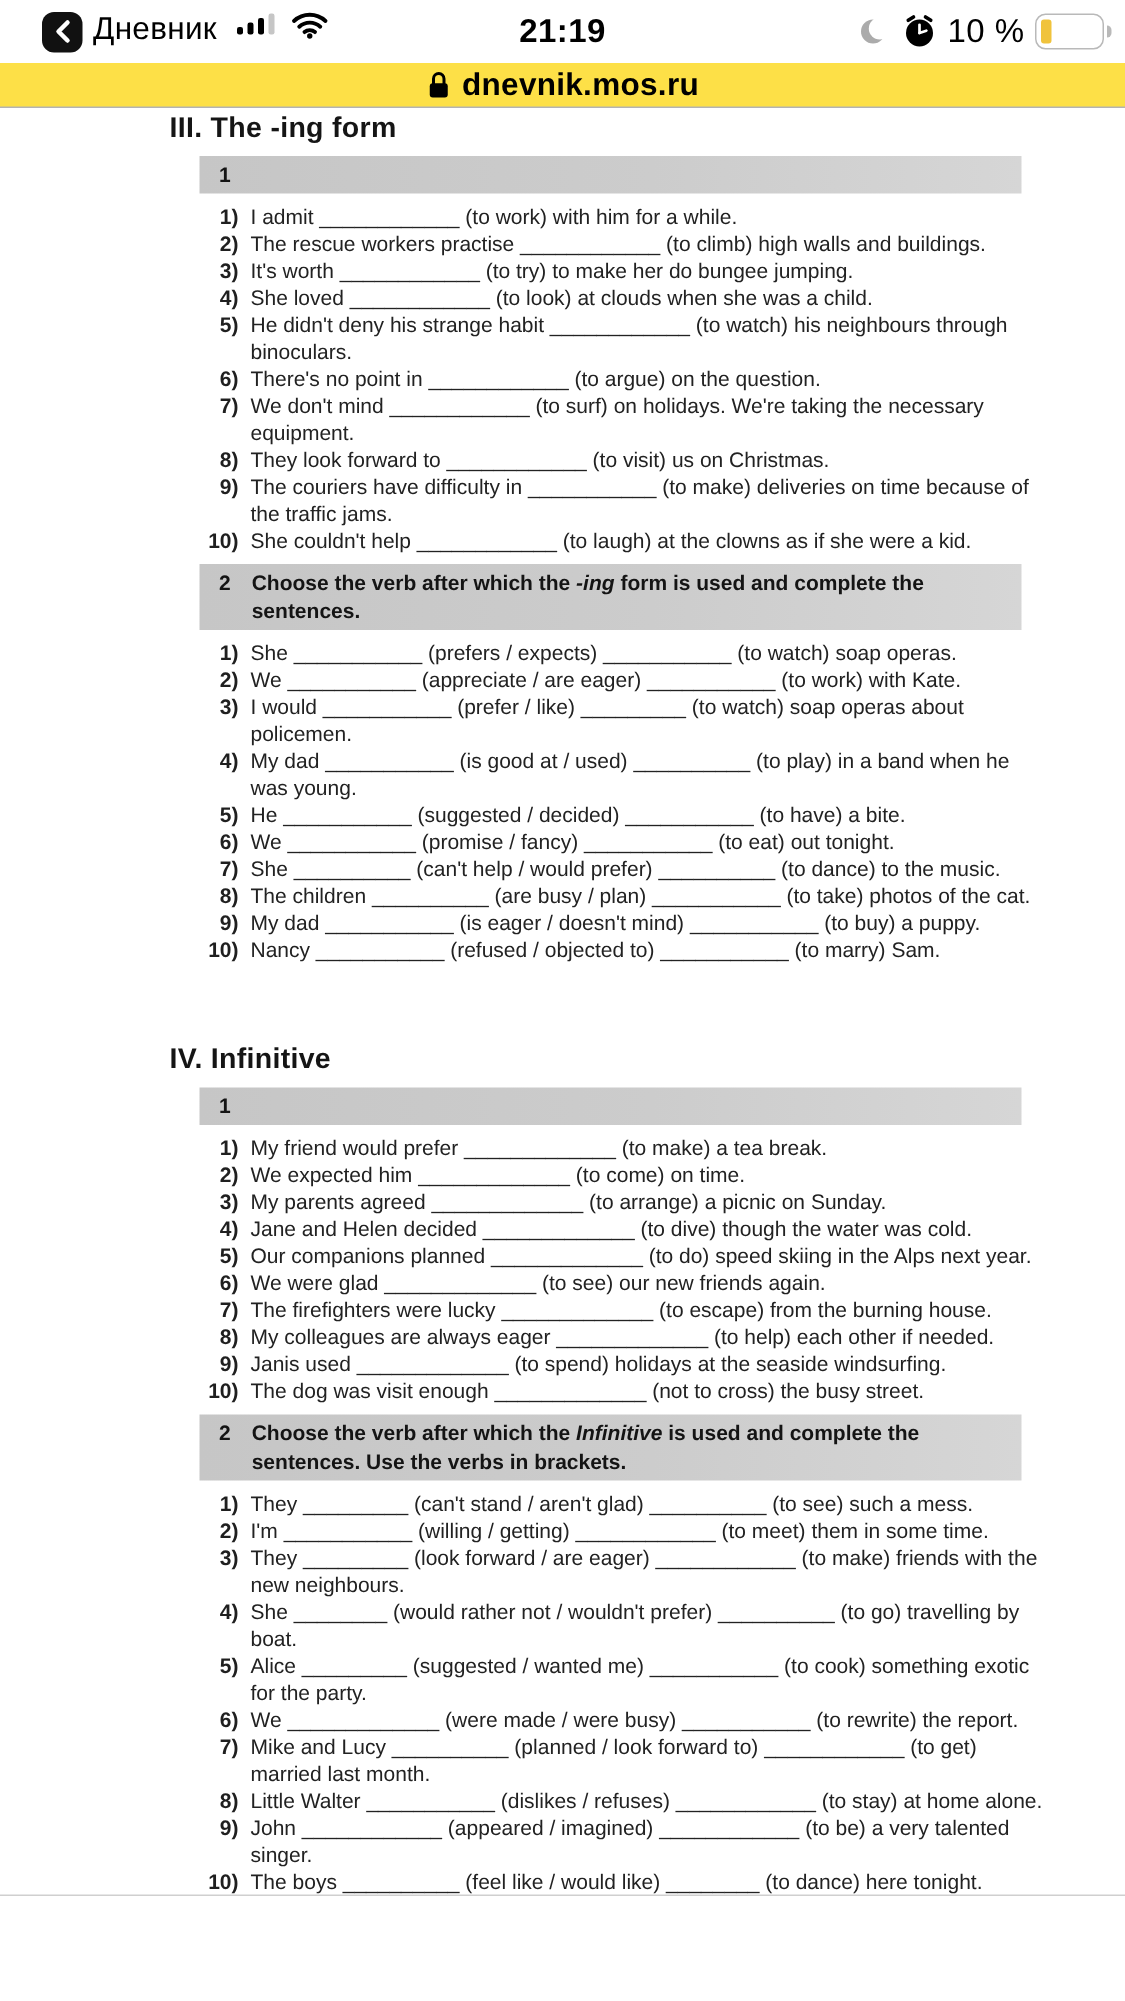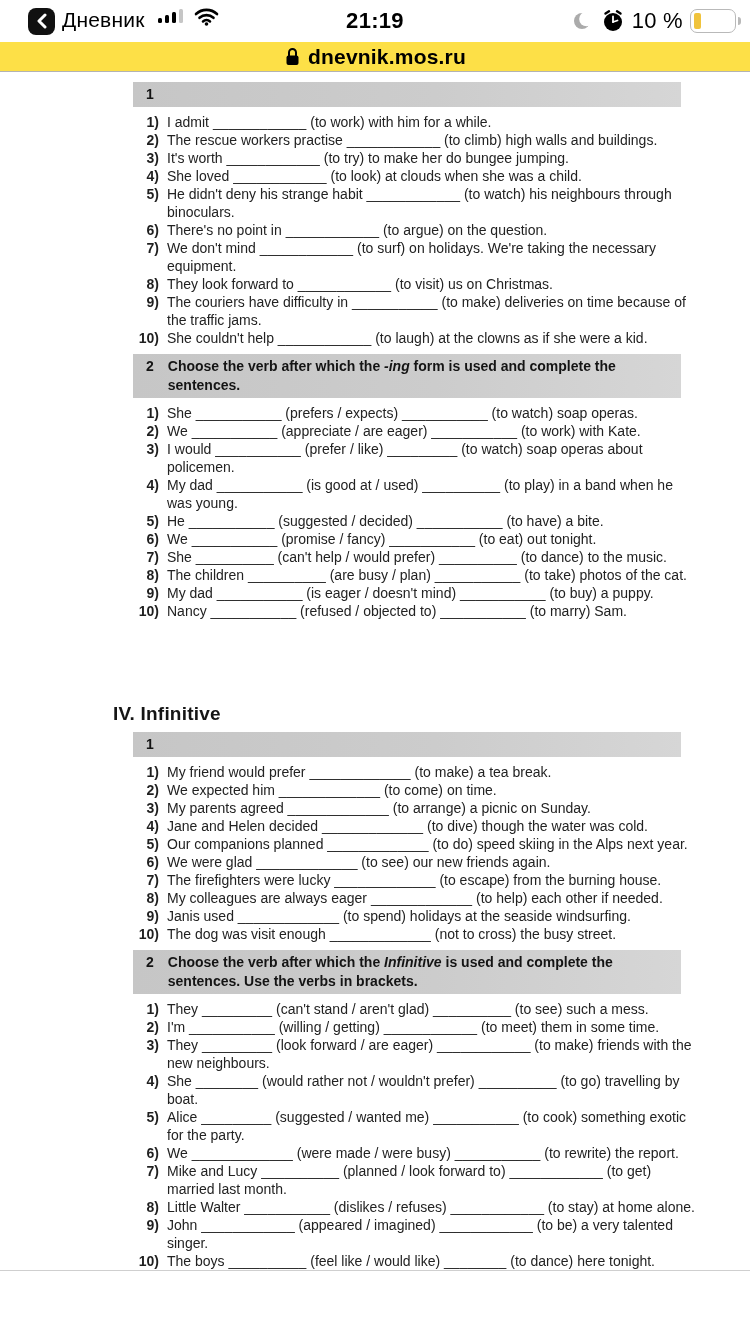--- a/index.html
+++ b/index.html
@@ -36,21 +36,21 @@
     height:29px;display:flex;align-items:center;justify-content:center;gap:7px;
     background:#fde047;border-bottom:1px solid #b3b3b3;
   }
   .url-domain{font-size:21px;font-weight:600;color:#000;letter-spacing:.2px;}
   
   .page{padding-top:3px;}
   .section-title{
     margin:0 0 6px 113px;font-size:19px;font-weight:700;color:#151515;
     letter-spacing:.2px;line-height:22px;
   }
-  .section + .section{margin-top:83px;}
+  .section + .section{margin-top:54px;}
   .exercise{margin-top:7px;}
   .ex-bar{
     margin-left:133px;width:548px;box-sizing:border-box;
     background:linear-gradient(90deg,#c6c6c6 0%,#cccccc 55%,#d6d6d6 100%);
     padding:3px 12px 3px 13px;display:flex;gap:14px;
     font-size:14px;font-weight:700;line-height:19px;color:#141414;
   }
   .ex-num{flex:0 0 auto;}
   .ex-instruction i{font-style:italic;}
   .items{margin:6px 0 0 133px;width:562px;}
@@ -108,20 +108,21 @@
   <svg width="17" height="20" viewBox="0 0 17 20">
     <path d="M5 9 V5.5 a3.5 3.5 0 0 1 7 0 V9" fill="none" stroke="#000" stroke-width="2"></path>
     <rect x="2.5" y="8.5" width="12" height="9.5" rx="2" fill="#000"></rect>
   </svg>
   <span class="url-domain">dnevnik.mos.ru</span>
 </div>
 
 <div class="page">
   <div class="sections">
   <div class="section">
+    <h2 class="section-title">III. The -ing form</h2>
     <div class="exercises">
   <div class="exercise">
     <div class="ex-bar">
       <span class="ex-num">1</span>
     </div>
     <div class="items">
   <div class="item">
     <span class="item-num">1)</span>
     <span class="item-text">I admit ____________ (to work) with him for a while.</span>
   </div>

